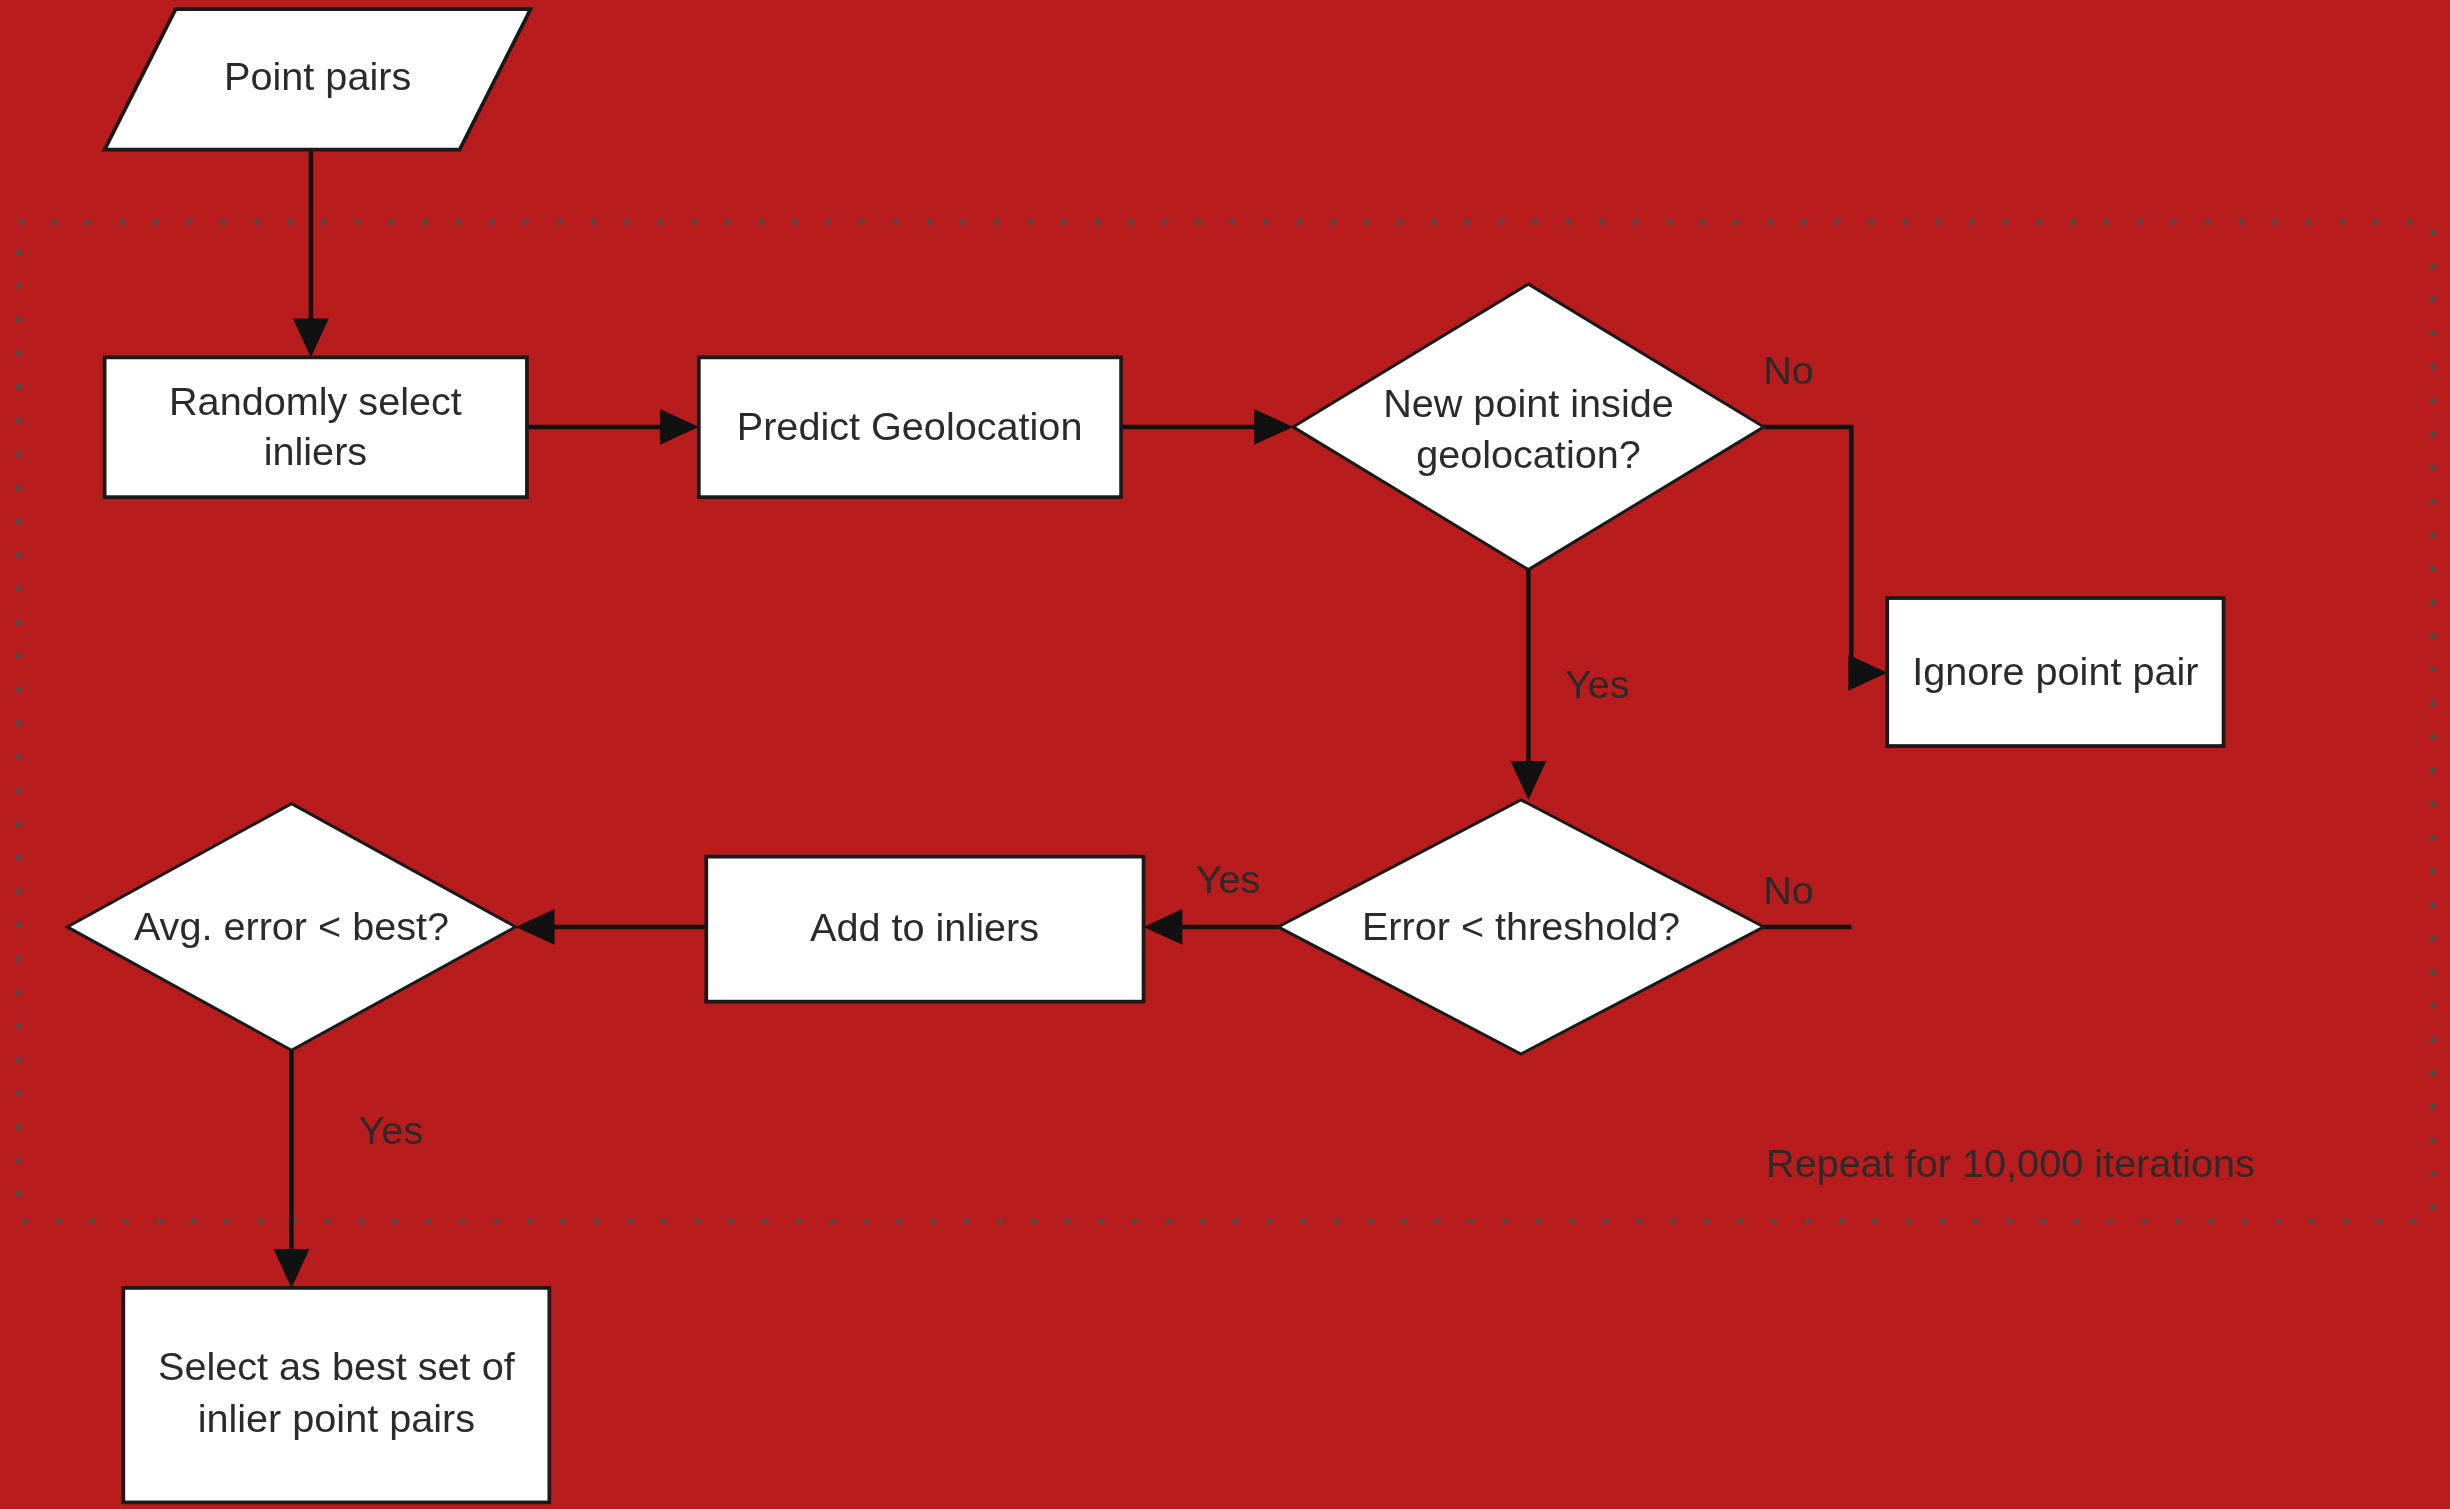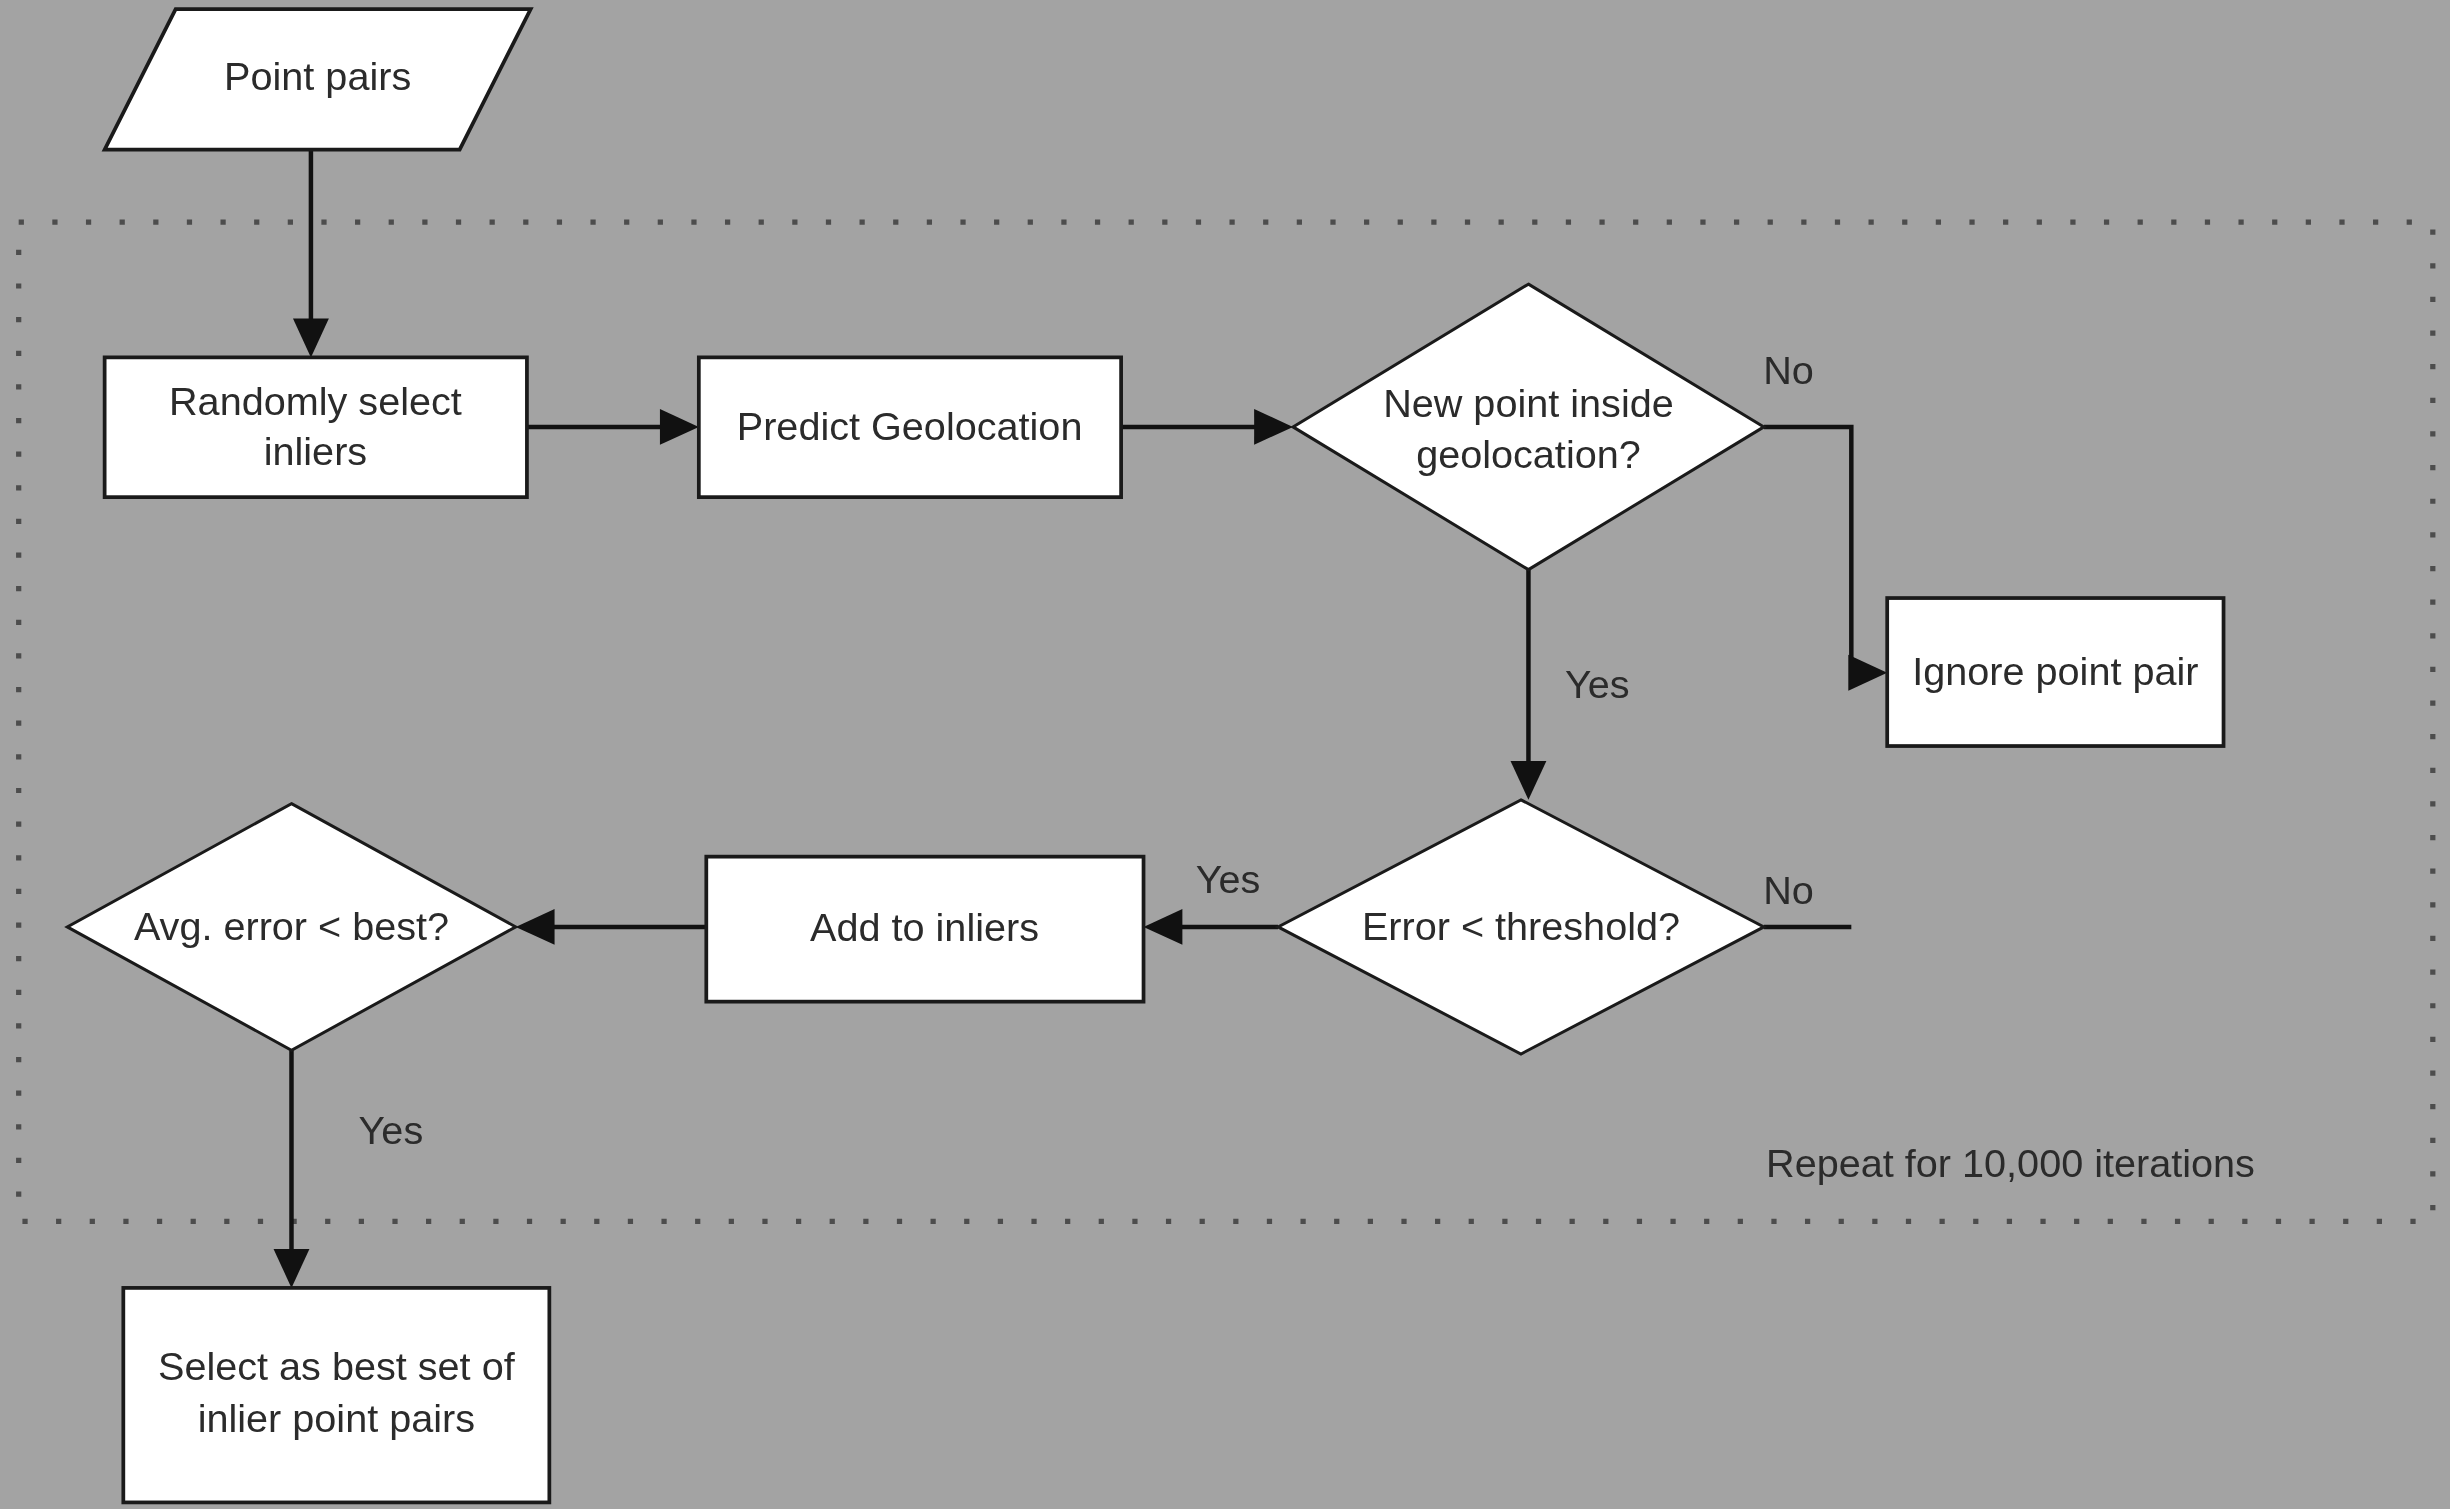--- a/index.html
+++ b/index.html
@@ -4,21 +4,21 @@
 <style>
   html, body {
     margin: 0;
     padding: 0;
     background: #ffffff;
   }
   #flowchart-root {
     position: relative;
     width: 2450px;
     height: 1510px;
-    background: #a3a3a3;
+    background: #b91c1c;
     font-family: "Liberation Sans", sans-serif;
     overflow: hidden;
   }
   svg.diagram-canvas {
     position: absolute;
     top: 0;
     left: 0;
     width: 2450px;
     height: 1510px;
     display: block;

